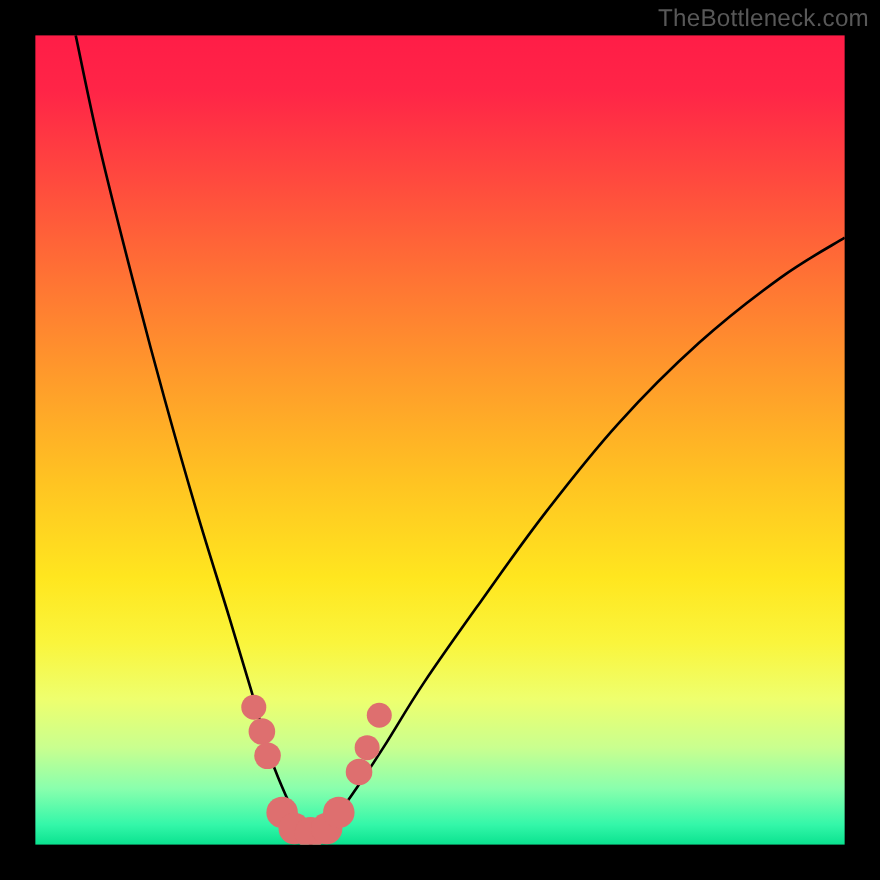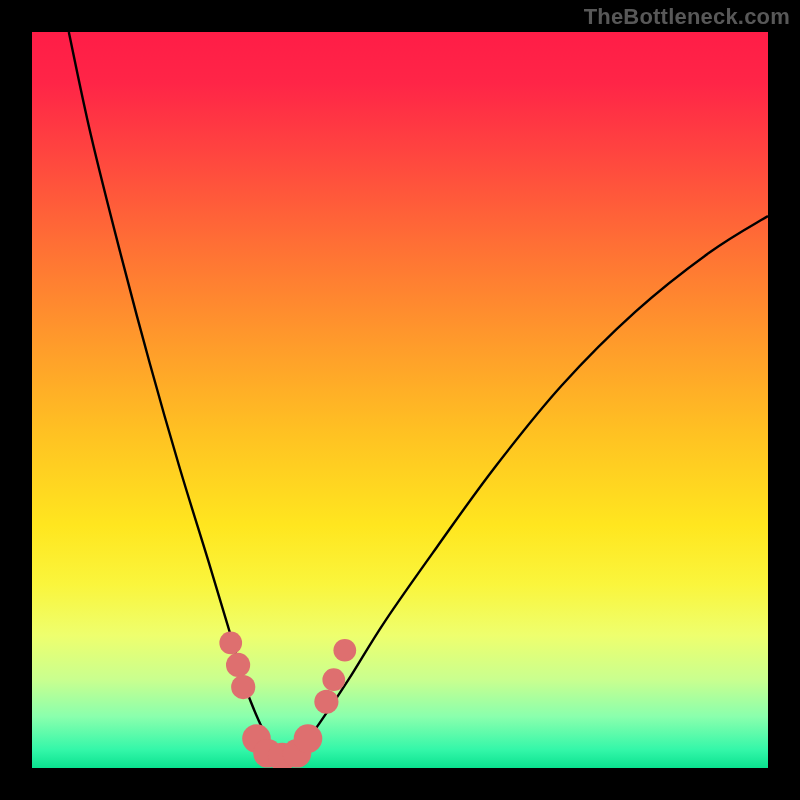--- a/index.html
+++ b/index.html
@@ -14,21 +14,21 @@
   .stage {
     position: relative;
     width: 800px;
     height: 800px;
   }
   .watermark {
     position: absolute;
     top: 4px;
     right: 10px;
     font-size: 22px;
-    font-weight: 700;
+    font-weight: 400;
     color: #585858;
     letter-spacing: 0.2px;
     z-index: 10;
   }
   svg.plot {
     position: absolute;
     top: 0; left: 0;
     width: 800px;
     height: 800px;
   }

